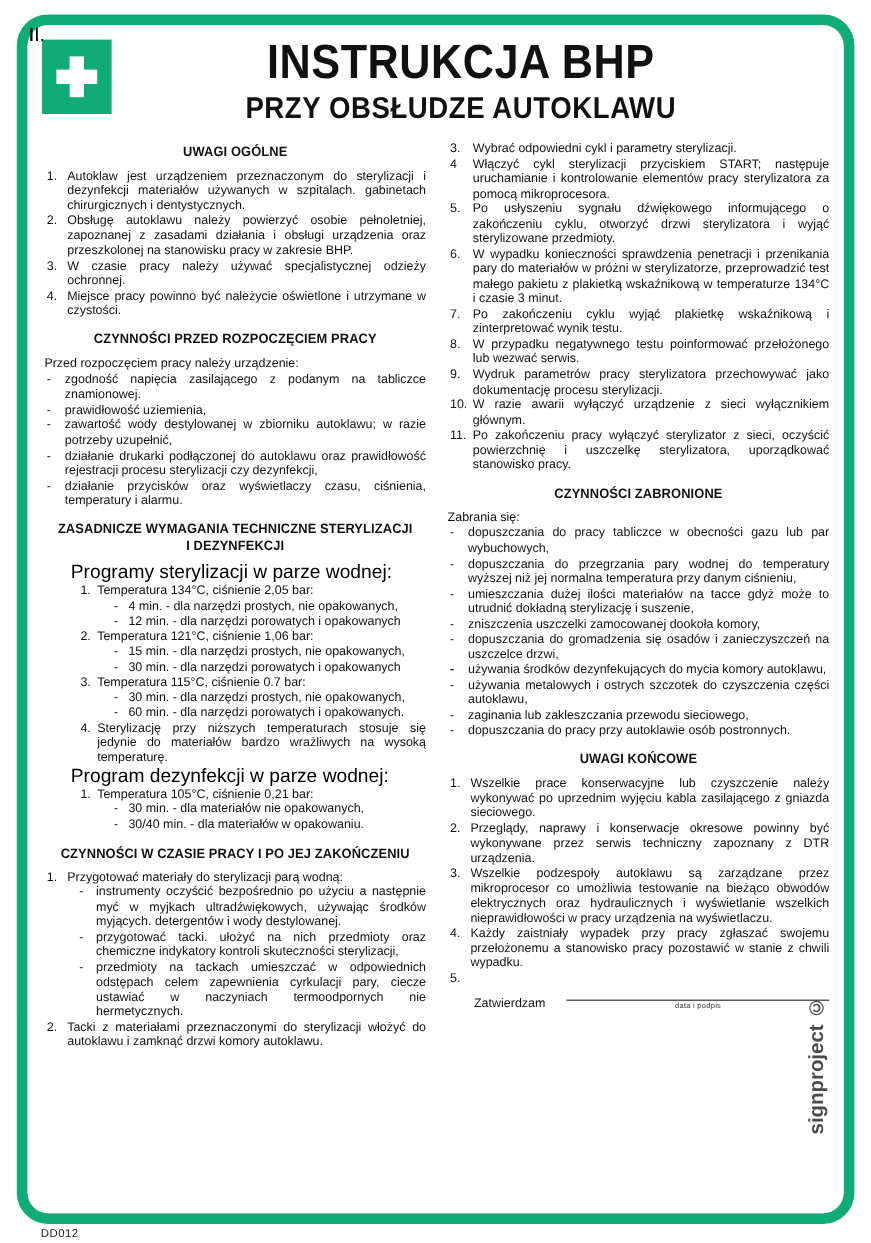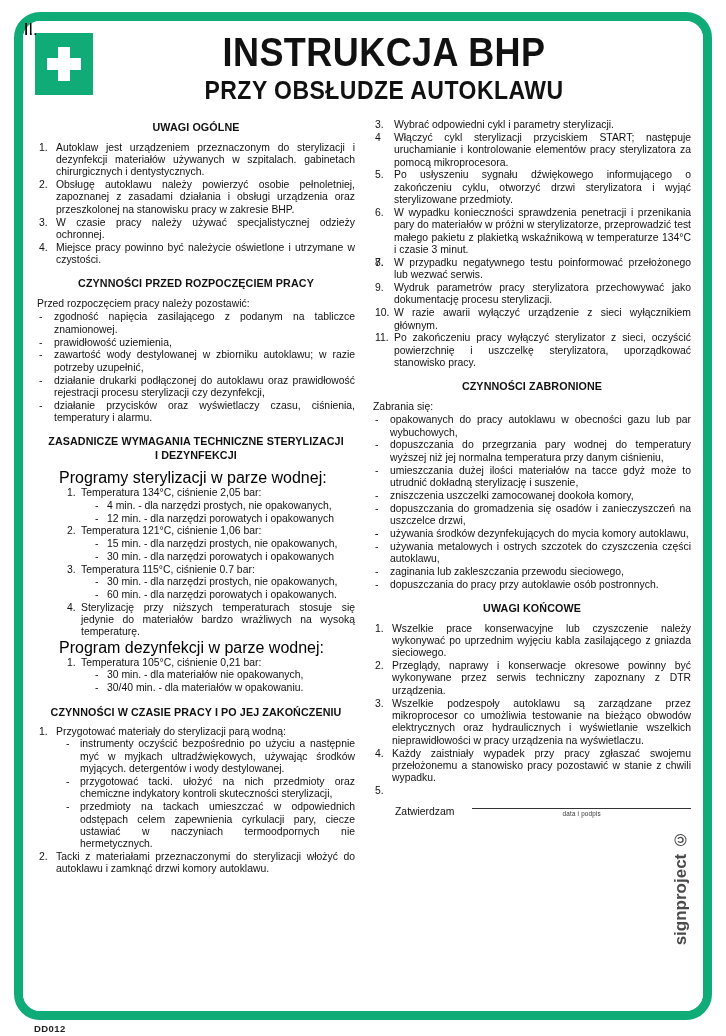--- a/index.html
+++ b/index.html
@@ -170,21 +170,21 @@
     text-orientation: mixed;
     letter-spacing: 0px;
     transform: rotate(180deg);
   }
   
   .code {
     position: absolute;
     left: 34px; bottom: 2px;
     font-family: "Liberation Sans Narrow", "Liberation Sans", sans-serif;
     font-size: 9.5px;
-    font-weight: bold;
+    font-weight: normal;
     color: #222;
     letter-spacing: 0.4px;
   }
 </style>
 </head>
 <body>
 
 <div id="poster">
   <div id="frame"></div>
 
@@ -207,21 +207,21 @@
 
         <div class="sec-head first">UWAGI OGÓLNE</div>
         <ol class="num-list">
           <li><span class="mk">1.</span><span>Autoklaw jest urządzeniem przeznaczonym do sterylizacji i dezynfekcji materiałów używanych w szpitalach. gabinetach chirurgicznych i dentystycznych.</span></li>
           <li><span class="mk">2.</span><span>Obsługę autoklawu należy powierzyć osobie pełnoletniej, zapoznanej z zasadami działania i obsługi urządzenia oraz przeszkolonej na stanowisku pracy w zakresie BHP.</span></li>
           <li><span class="mk">3.</span><span>W czasie pracy należy używać specjalistycznej odzieży ochronnej.</span></li>
           <li><span class="mk">4.</span><span>Miejsce pracy powinno być należycie oświetlone i utrzymane w czystości.</span></li>
         </ol>
 
         <div class="sec-head">CZYNNOŚCI PRZED ROZPOCZĘCIEM PRACY</div>
-        <div class="lead">Przed rozpoczęciem pracy należy pozostawić:</div>
+        <div class="lead">Przed rozpoczęciem pracy należy urządzenie:</div>
         <ul class="dash-list">
           <li><span class="mk">-</span><span>zgodność napięcia zasilającego z podanym na tabliczce znamionowej.</span></li>
           <li><span class="mk">-</span><span>prawidłowość uziemienia,</span></li>
           <li><span class="mk">-</span><span>zawartość wody destylowanej w zbiorniku autoklawu; w razie potrzeby uzupełnić,</span></li>
           <li><span class="mk">-</span><span>działanie drukarki podłączonej do autoklawu oraz prawidłowość rejestracji procesu sterylizacji czy dezynfekcji,</span></li>
           <li><span class="mk">-</span><span>działanie przycisków oraz wyświetlaczy czasu, ciśnienia, temperatury i alarmu.</span></li>
         </ul>
 
         <div class="sec-head">
           <span>ZASADNICZE WYMAGANIA TECHNICZNE STERYLIZACJI</span><br>
@@ -281,31 +281,31 @@
 
       </div>
 
       <div class="col">
 
         <ol class="num-list wide">
           <li><span class="mk">3.</span><span>Wybrać odpowiedni cykl i parametry sterylizacji.</span></li>
           <li><span class="mk">4</span><span>Włączyć cykl sterylizacji przyciskiem START; następuje uruchamianie i kontrolowanie elementów pracy sterylizatora za pomocą mikroprocesora.</span></li>
           <li><span class="mk">5.</span><span>Po usłyszeniu sygnału dźwiękowego informującego o zakończeniu cyklu, otworzyć drzwi sterylizatora i wyjąć sterylizowane przedmioty.</span></li>
           <li><span class="mk">6.</span><span>W wypadku konieczności sprawdzenia penetracji i przenikania pary do materiałów w próżni w sterylizatorze, przeprowadzić test małego pakietu z plakietką wskaźnikową w temperaturze 134°C i czasie 3 minut.</span></li>
-          <li><span class="mk">7.</span></li>
+          <li><span class="mk">7.</span><span>Po zakończeniu cyklu wyjąć plakietkę wskaźnikową i zinterpretować wynik testu.</span></li>
           <li><span class="mk">8.</span><span>W przypadku negatywnego testu poinformować przełożonego lub wezwać serwis.</span></li>
           <li><span class="mk">9.</span><span>Wydruk parametrów pracy sterylizatora przechowywać jako dokumentację procesu sterylizacji.</span></li>
           <li><span class="mk">10.</span><span>W razie awarii wyłączyć urządzenie z sieci wyłącznikiem głównym.</span></li>
           <li><span class="mk">11.</span><span>Po zakończeniu pracy wyłączyć sterylizator z sieci, oczyścić powierzchnię i uszczelkę sterylizatora, uporządkować stanowisko pracy.</span></li>
         </ol>
 
         <div class="sec-head">CZYNNOŚCI ZABRONIONE</div>
         <div class="lead">Zabrania się:</div>
         <ul class="dash-list">
-          <li><span class="mk">-</span><span>opakowanych do pracy autoklawu w obecności gazu lub par wybuchowych,</span></li>
+          <li><span class="mk">-</span><span>dopuszczania do pracy tabliczce w obecności gazu lub par wybuchowych,</span></li>
           <li><span class="mk">-</span><span>dopuszczania do przegrzania pary wodnej do temperatury wyższej niż jej normalna temperatura przy danym ciśnieniu,</span></li>
           <li><span class="mk">-</span><span>umieszczania dużej ilości materiałów na tacce gdyż może to utrudnić dokładną sterylizację i suszenie,</span></li>
           <li><span class="mk">-</span><span>zniszczenia uszczelki zamocowanej dookoła komory,</span></li>
           <li><span class="mk">-</span><span>dopuszczania do gromadzenia się osadów i zanieczyszczeń na uszczelce drzwi,</span></li>
           <li><span class="mk">-</span></li>
           <li><span class="mk">-</span><span>używania środków dezynfekujących do mycia komory autoklawu,</span></li>
           <li><span class="mk">-</span><span>używania metalowych i ostrych szczotek do czyszczenia części autoklawu,</span></li>
           <li><span class="mk">-</span><span>zaginania lub zakleszczania przewodu sieciowego,</span></li>
           <li><span class="mk">-</span><span>dopuszczania do pracy przy autoklawie osób postronnych.</span></li>
         </ul>

